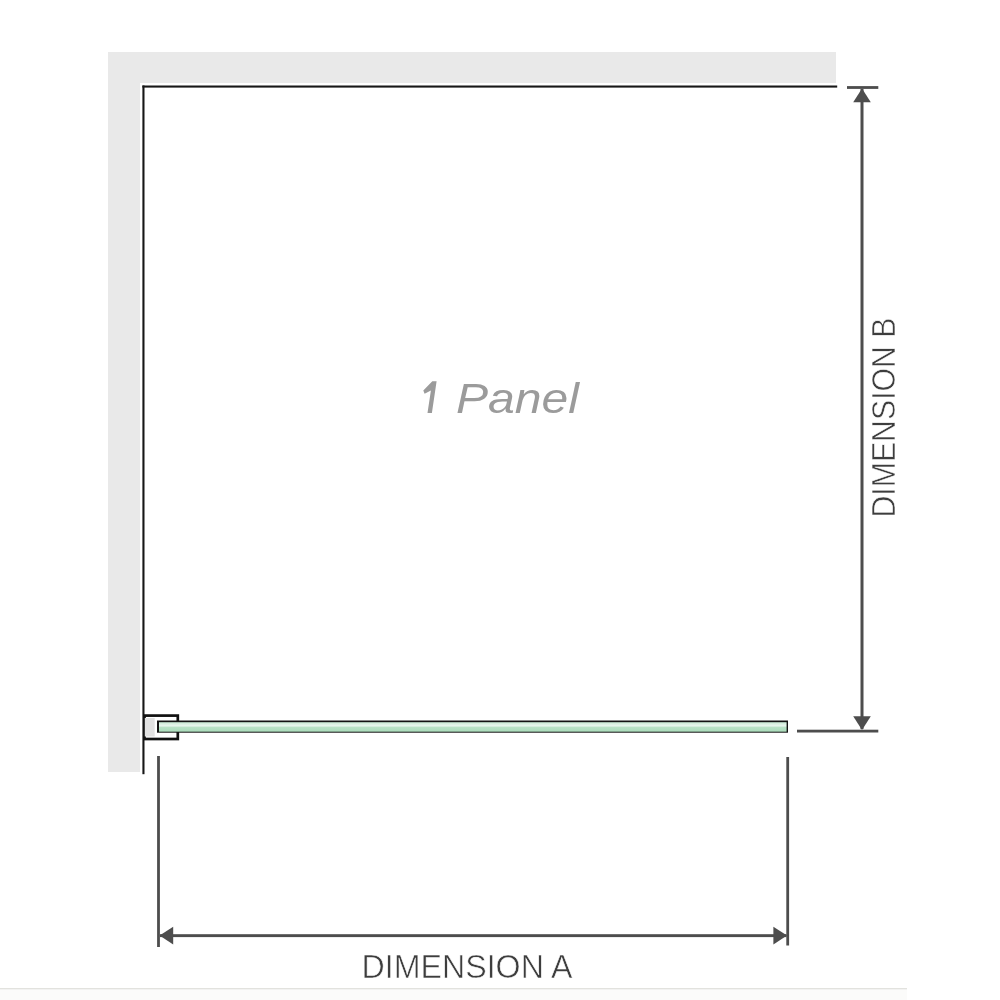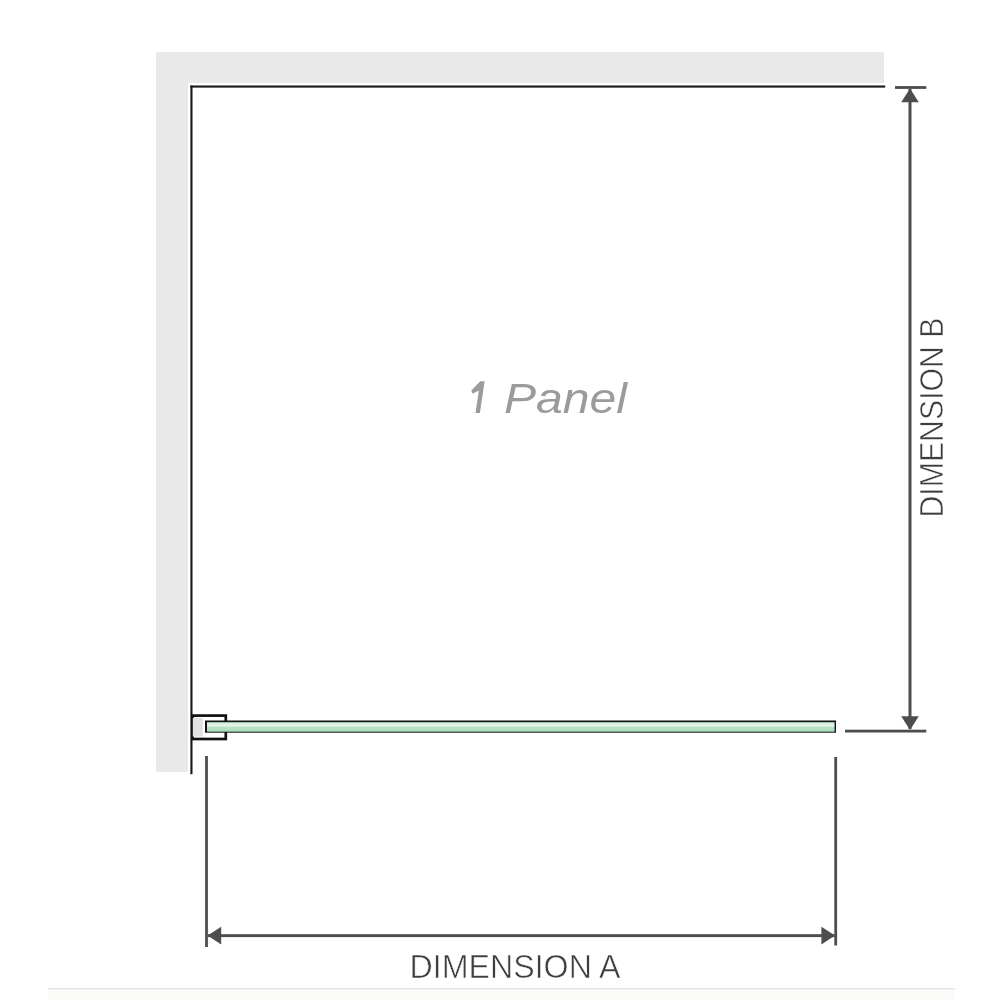--- a/index.html
+++ b/index.html
@@ -1,17 +1,17 @@
 <!DOCTYPE html>
 <html><head>
 <meta charset="utf-8">
 <style>
   html,body{margin:0;padding:0;background:#ffffff;}
   #canvas{position:relative;width:907px;height:1000px;background:#c2410c;overflow:hidden;
-          font-family:"Liberation Sans", sans-serif;margin-left:48px;}
+          font-family:"Liberation Sans", sans-serif;}
   svg{position:absolute;left:0;top:0;}
 </style>
 </head>
 <body>
 <div id="canvas">
 <svg width="1000" height="1000" viewBox="0 0 1000 1000">
   <defs>
     <linearGradient id="glassGrad" x1="0" y1="0" x2="0" y2="1">
       <stop offset="0" stop-color="#c9e9d5"></stop>
       <stop offset="0.38" stop-color="#e9f6ee"></stop>

